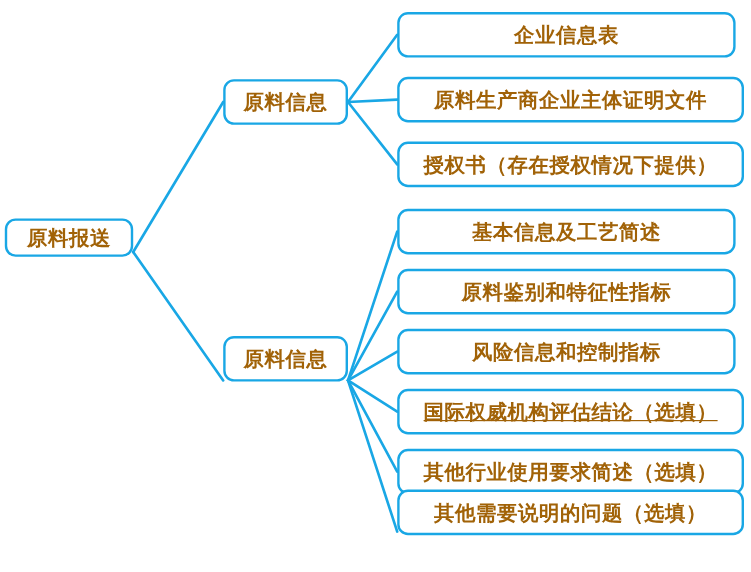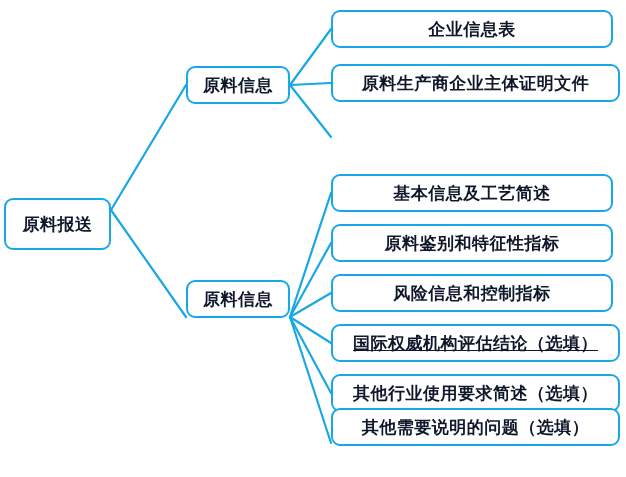--- a/index.html
+++ b/index.html
@@ -22,29 +22,29 @@
   }
   .node{
     position:absolute;
     box-sizing:border-box;
     background:#ffffff;
     border:2px solid #19A7E5;
     border-radius:9px;
     display:flex;
     align-items:center;
     justify-content:center;
-    color:#0f172a;
+    color:#a16207;
     font-size:17px;
     font-weight:700;
     letter-spacing:0.5px;
     white-space:nowrap;
     z-index:2;
   }
   .node.root{
-    left:4px;  top:198px;  width:107px; height:52px;
+    left:4px;  top:182px;  width:107px; height:32px;
   }
   .node.branch{
     width:104px; height:38px; left:186px;
   }
   .node.branch.b0{ top:66px; }
   .node.branch.b1{ top:280px; }
   .node.leaf{
     left:331px;
     height:38px;
   }
@@ -97,20 +97,23 @@
   </div>
 
   <div class="node leaf w-std leaf-0">
     <span>企业信息表</span>
   </div>
 
   <div class="node leaf w-wide leaf-1">
     <span>原料生产商企业主体证明文件</span>
   </div>
 
+  <div class="node leaf w-wide leaf-2">
+    <span>授权书（存在授权情况下提供）</span>
+  </div>
 
   <div class="node leaf w-std leaf-3">
     <span>基本信息及工艺简述</span>
   </div>
 
   <div class="node leaf w-std leaf-4">
     <span>原料鉴别和特征性指标</span>
   </div>
 
   <div class="node leaf w-std leaf-5">

